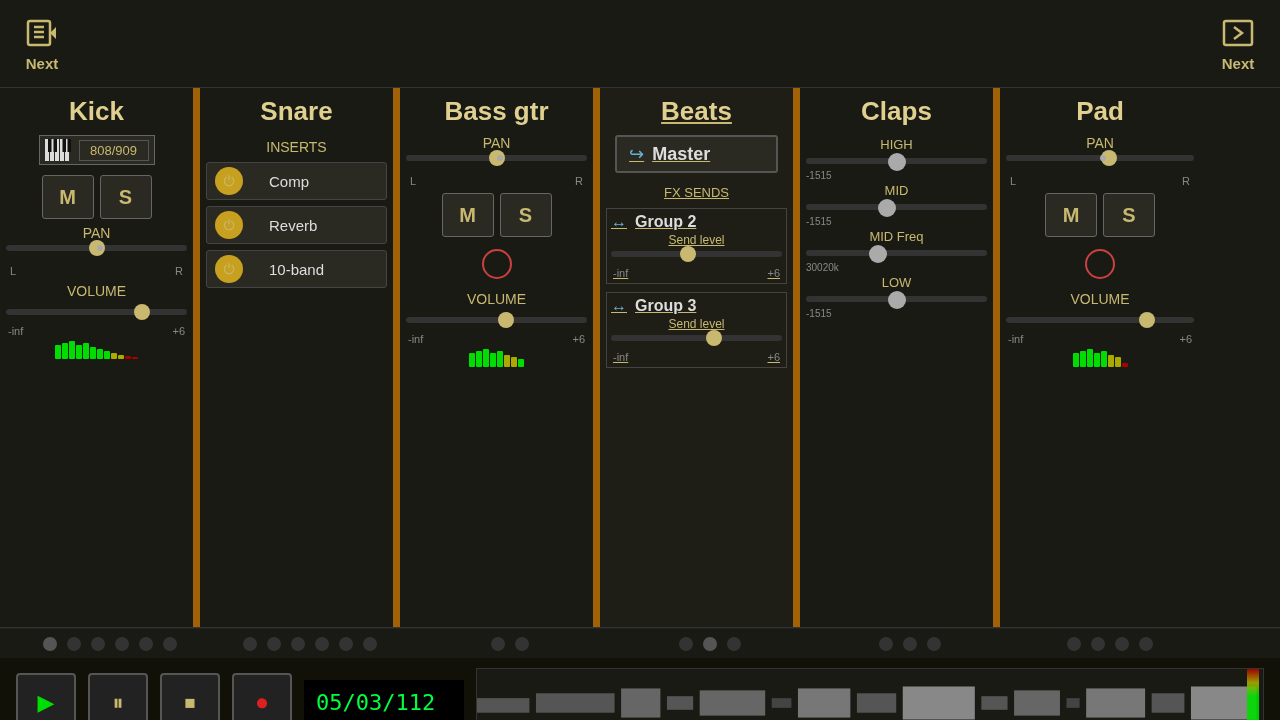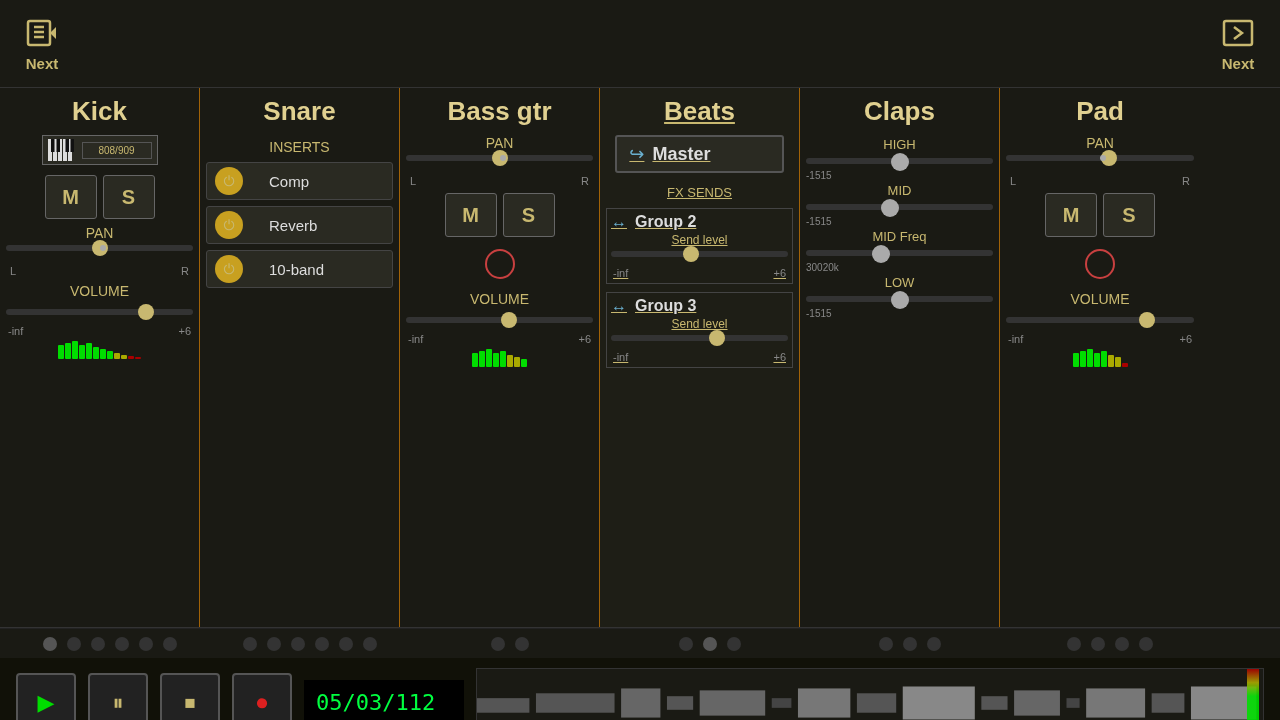--- a/index.html
+++ b/index.html
@@ -42,21 +42,21 @@
       display: flex;
       height: 540px;
       border-bottom: 1px solid #333;
     }
 
     
     .channel {
       display: flex;
       flex-direction: column;
       align-items: center;
-      border-right: 1px solid #a16207;
+      border-right: 7px solid #a16207;
       padding: 8px 6px;
       position: relative;
       min-width: 200px;
     }
     .channel-title {
       font-size: 26px;
       font-weight: bold;
       color: #e0d090;
       margin-bottom: 8px;
       text-align: center;
@@ -74,21 +74,21 @@
     .piano-icon {
       display: flex;
       align-items: center;
       gap: 6px;
       margin-bottom: 4px;
     }
     .counter-display {
       background: #2a2a22;
       border: 1px solid #555;
       color: #c8b870;
-      font-size: 10px;
+      font-size: 13px;
       padding: 2px 6px;
       min-width: 70px;
       text-align: center;
     }
 
     
     .ms-row {
       display: flex;
       gap: 6px;
       margin: 6px 0;

